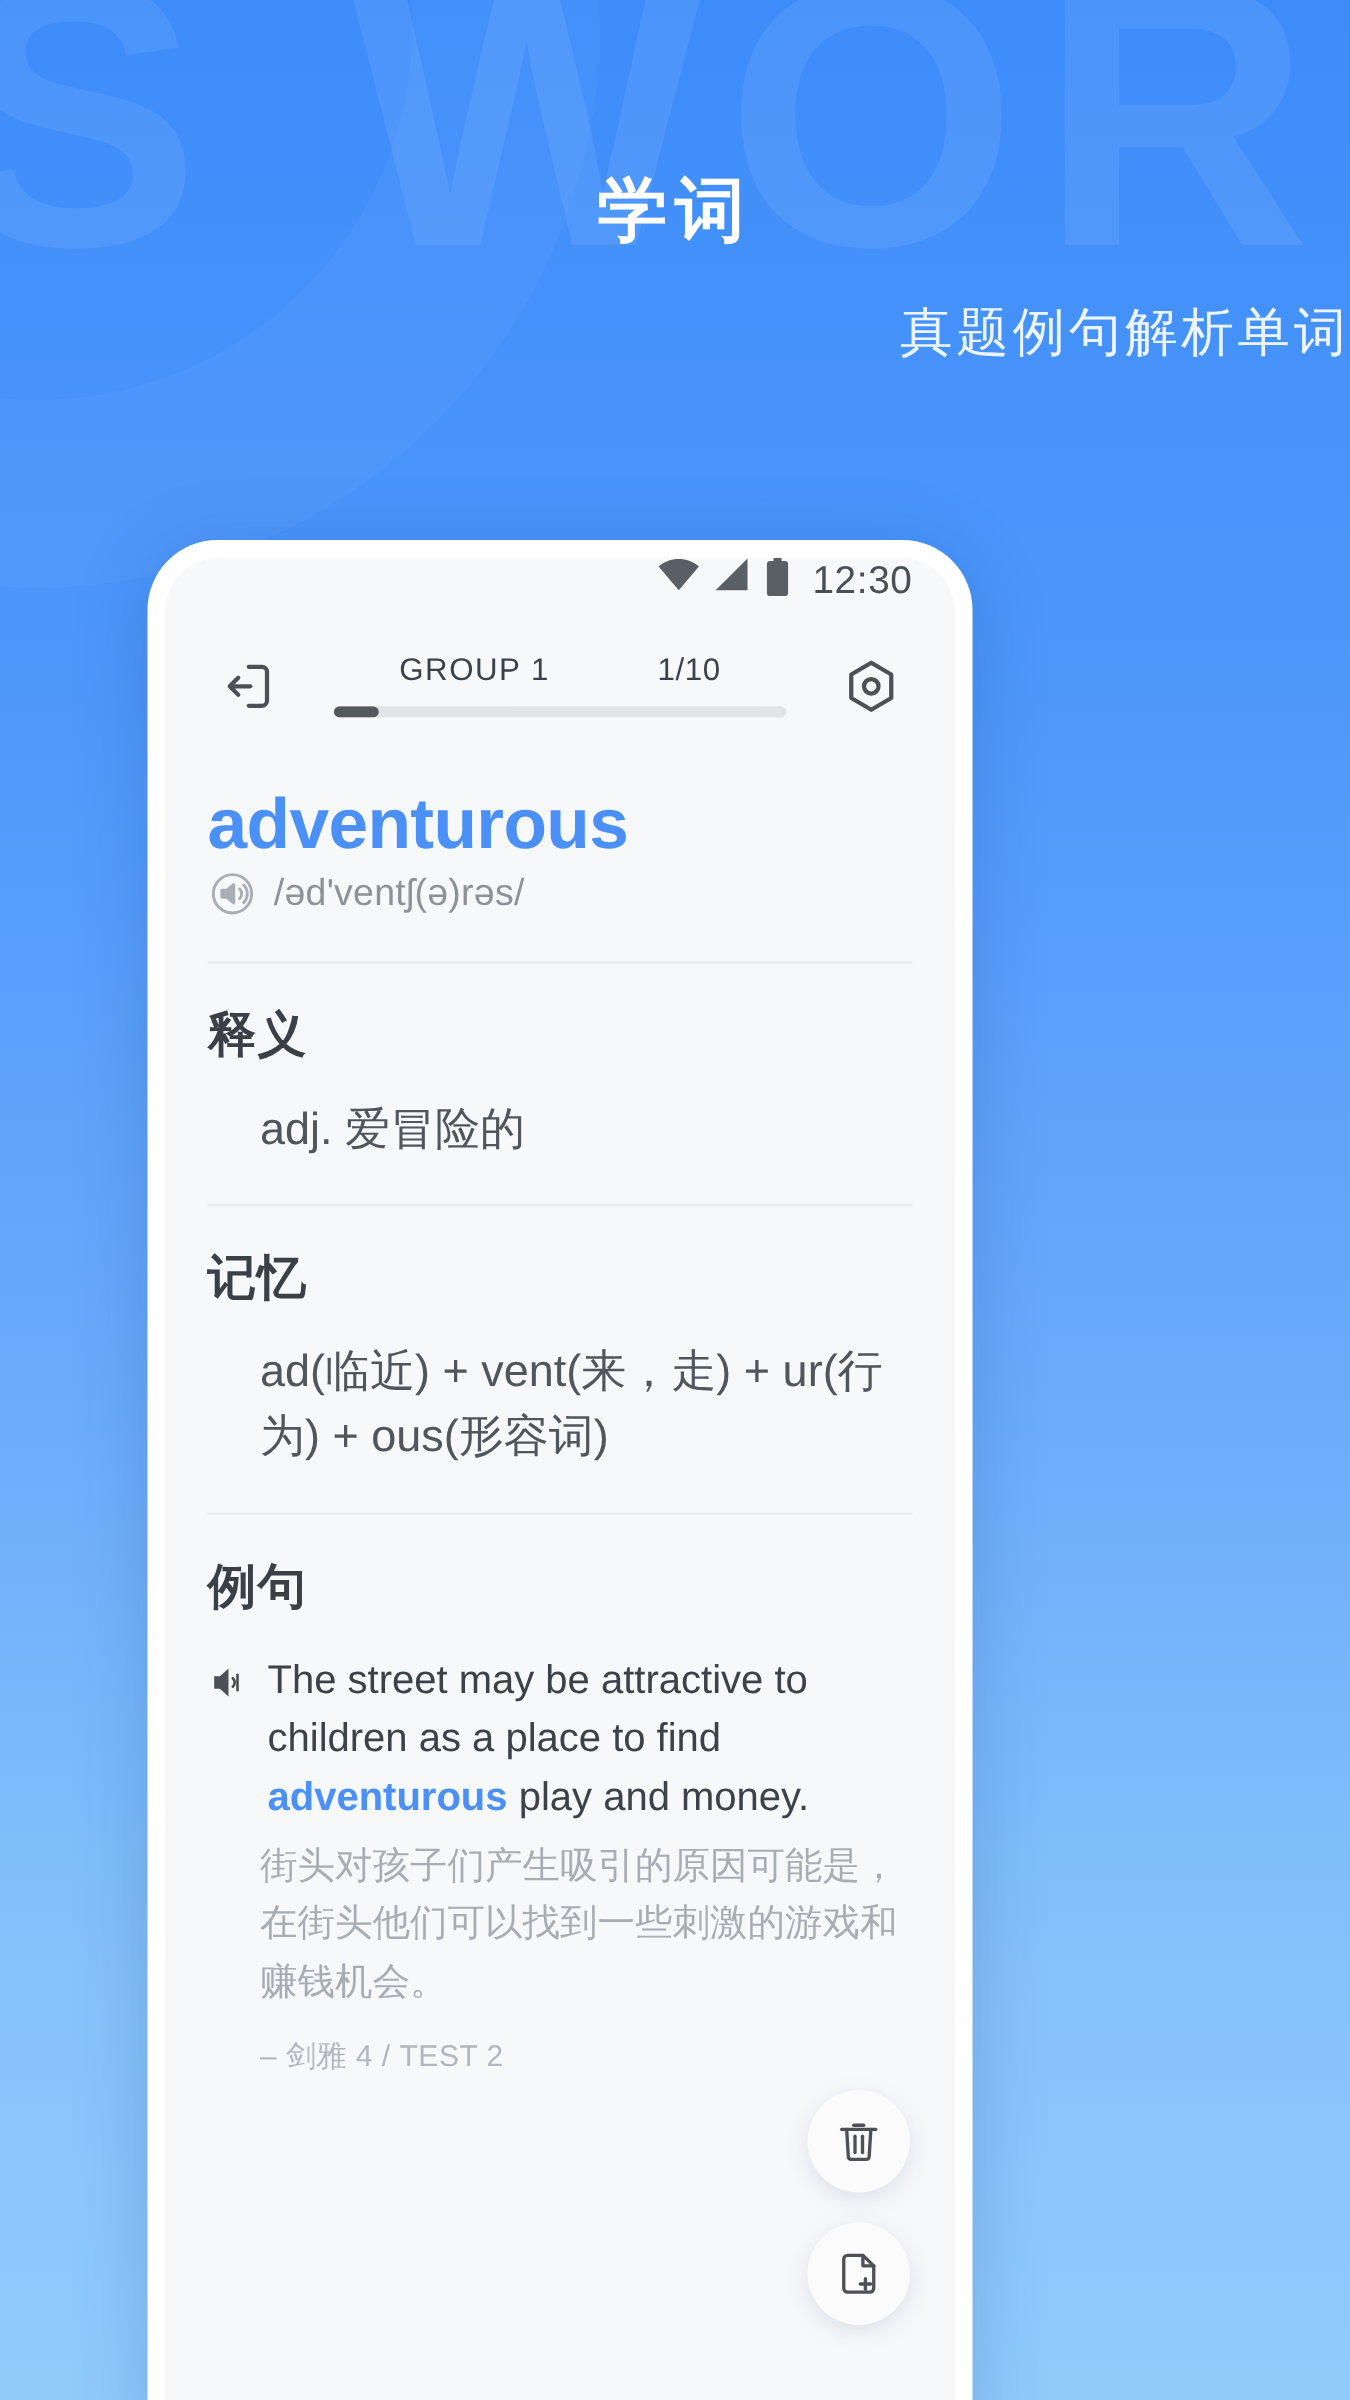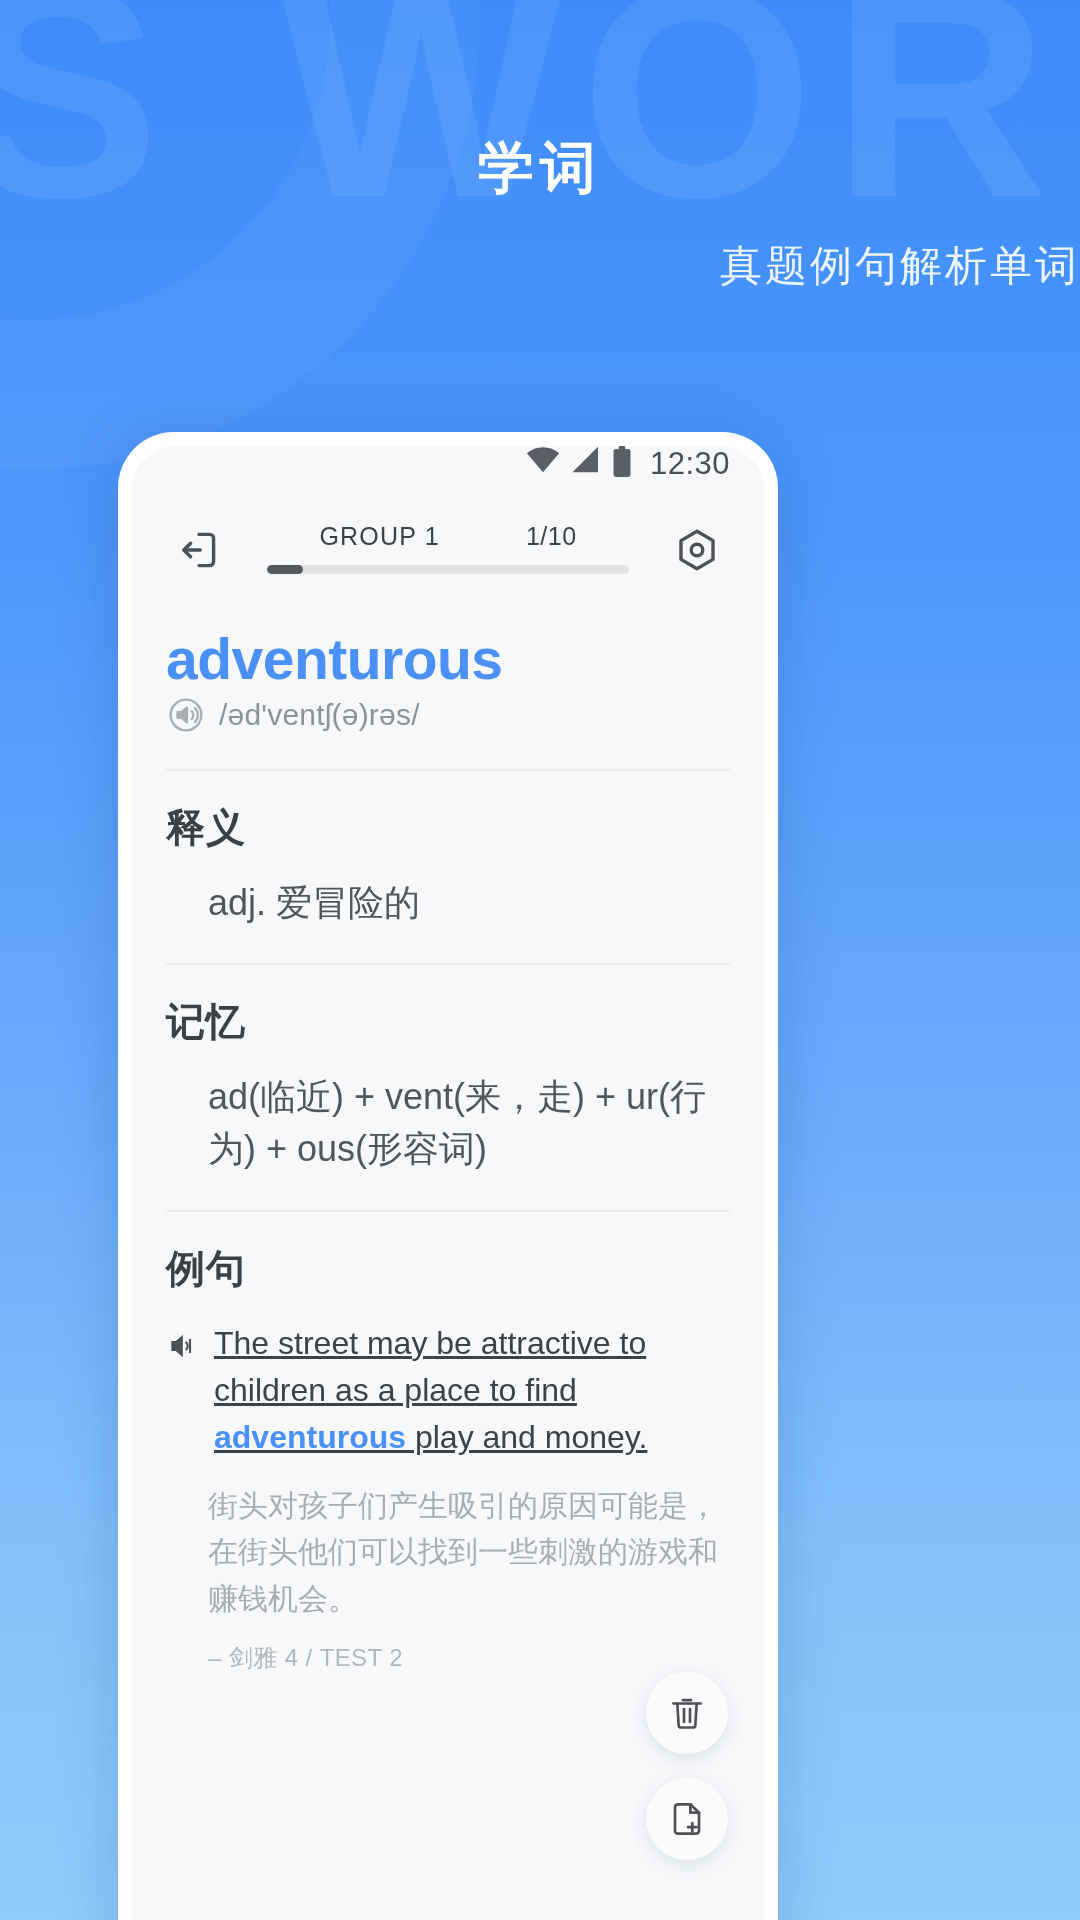--- a/index.html
+++ b/index.html
@@ -48,21 +48,21 @@
 
   
   .statusbar{
     height:62px; display:flex; align-items:flex-start; justify-content:flex-end;
     padding:0 34px 0 0; gap:11px; color:#5a5f66;
   }
   .sb-time{ font-size:31px; color:#4a4f56; margin-left:7px; letter-spacing:.5px;}
 
   
   .appbar{
-    display:flex; align-items:flex-end; padding:10px 34px 0 34px; gap:10px;
+    display:flex; align-items:center; padding:10px 34px 0 34px; gap:10px;
   }
   .appbar .side{ width:66px; display:flex; justify-content:center; padding-top:6px; }
   .progress-wrap{ flex:1; padding-top:4px; }
   .progress-top{
     display:flex; justify-content:center; gap:86px; align-items:baseline;
     font-size:25px; color:#3c4249; letter-spacing:1.2px;
   }
   .progress-count{ letter-spacing:.5px; }
   .progress-track{
     margin:14px auto 0 auto; width:88%; height:9px;
@@ -80,25 +80,25 @@
   .phonetic{ font-size:30px; color:#8d9299; letter-spacing:.2px; }
 
   .divider{ height:2px; background:#ececee; margin:34px 0 0 0; }
 
   .section{ padding-top:30px; }
   .sec-title{ font-size:39px; font-weight:700; color:#3b4046; letter-spacing:1px; }
   .sec-body{ margin-top:22px; padding-left:42px; font-size:36px; color:#51565c; line-height:1.45; }
 
   .ex-line{ display:flex; gap:16px; margin-top:24px; }
   .ex-en{
-    font-size:32px; color:#3d4248; line-height:1.48; flex:1;text-decoration:underline;
+    font-size:32px; color:#3d4248; line-height:1.48; flex:1;
   }
   .ex-en .hl{ color:#4a90f7; font-weight:700; }
   .ex-cn{
-    margin-top:21px; padding-left:42px; font-size:30px; color:#a8adb3;
+    margin-top:8px; padding-left:42px; font-size:30px; color:#a8adb3;
     line-height:1.55;
   }
   .ex-src{
     margin-top:20px; padding-left:42px; font-size:24px; color:#b2b7bd;
     letter-spacing:.4px;
   }
 
   
   .fabs{
     position:absolute; right:36px; bottom:92px;

